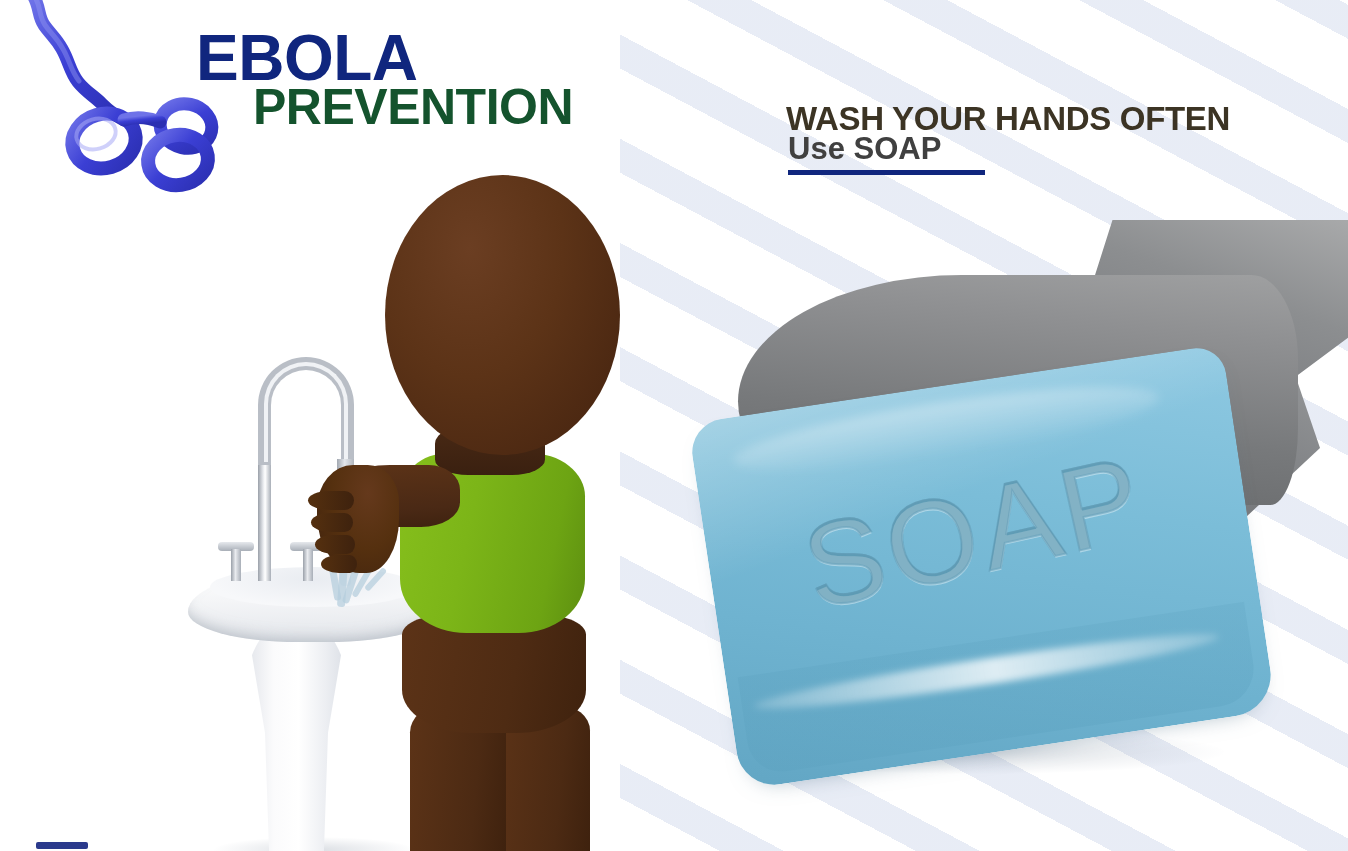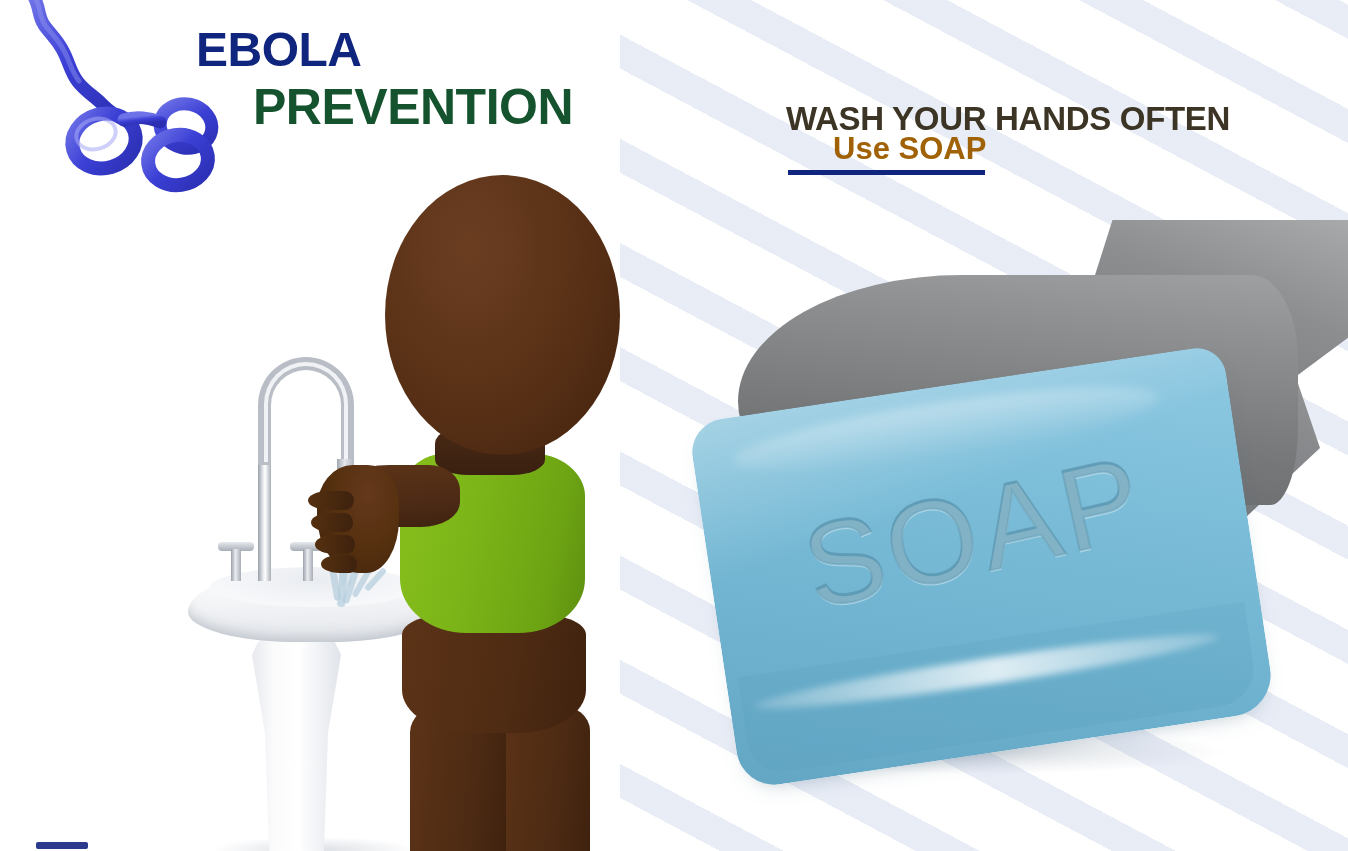--- a/index.html
+++ b/index.html
@@ -33,21 +33,21 @@
     position: absolute;
     left: 0; top: 0;
     width: 620px; height: 851px;
     background: #ffffff;
   }
 
   
   .title-ebola {
     position: absolute;
     left: 196px; top: 26px;
-    font-size: 48px;
+    font-size: 64px;
     font-weight: bold;
     letter-spacing: -0.5px;
     color: #10267E;
     line-height: 1;
     white-space: nowrap;
     text-align: right;
   }
   .title-prevention {
     position: absolute;
     left: 253px; top: 82px;
@@ -68,24 +68,23 @@
     line-height: 1;
     white-space: nowrap;
     margin-top: 18px;
   }
   .soap-line {
     position: absolute;
     left: 788px; top: 133px;
     font-size: 31px;
     font-weight: bold;
     letter-spacing: 0px;
-    color: #a16207;
+    color: #404040;
     line-height: 1;
     white-space: nowrap;
-    margin-left: 45px;
   }
   .soap-underline {
     position: absolute;
     left: 788px; top: 170px;
     width: 197px; height: 5px;
     background: #10267E;
   }
 
   
   .virus {

